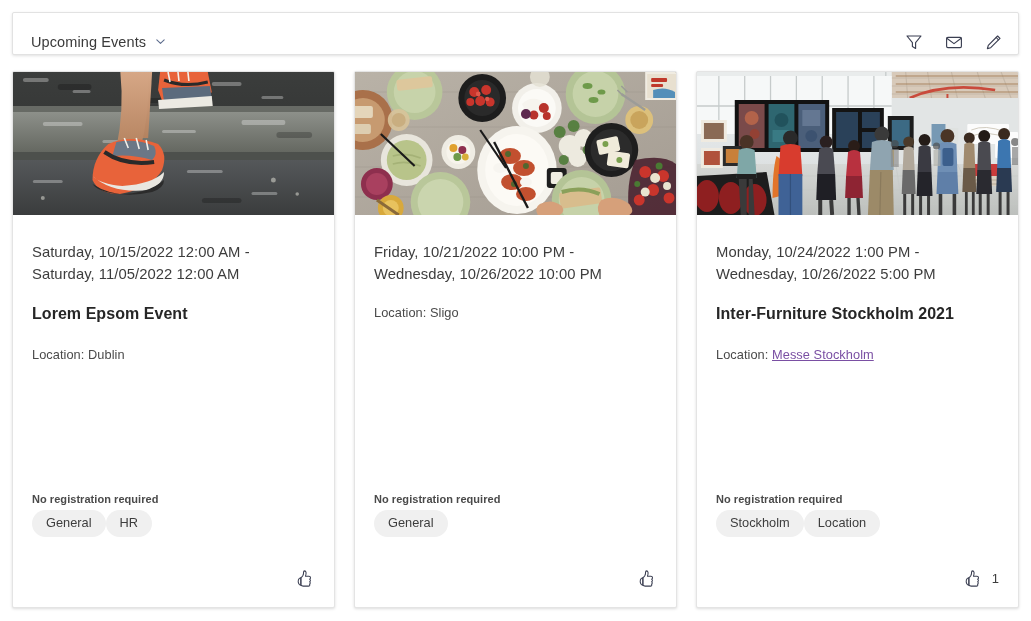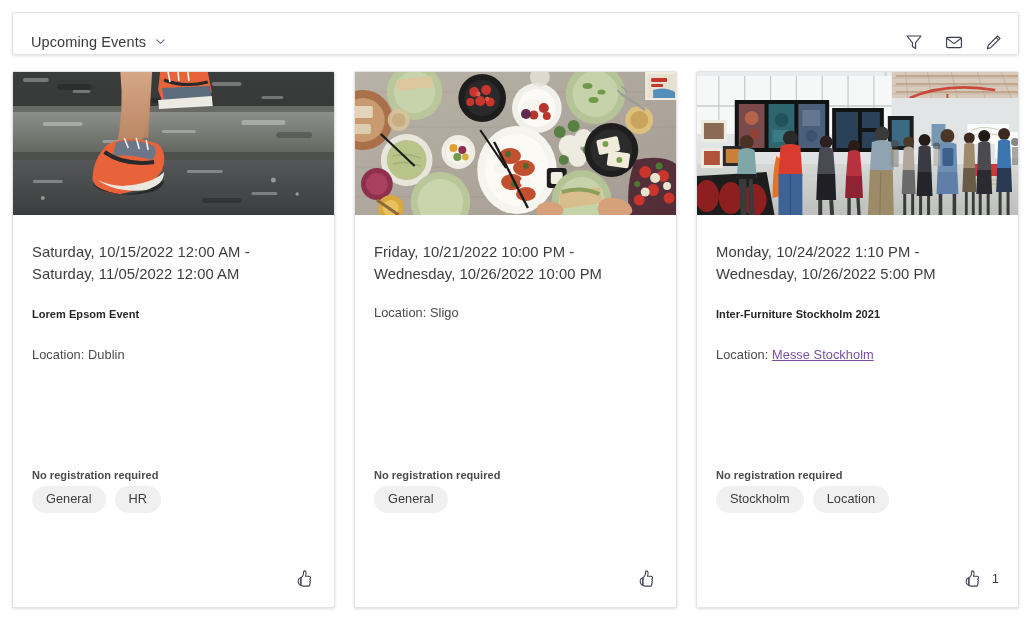--- a/index.html
+++ b/index.html
@@ -112,21 +112,21 @@
 
   .event-date {
     font-size: 14.8px;
     line-height: 22px;
     color: #3d3d3d;
     margin-bottom: 19px;
     letter-spacing: 0.05px;
   }
 
   .event-title {
-    font-size: 11px;
+    font-size: 16px;
     font-weight: bold;
     color: #262626;
     line-height: 20px;
     margin-bottom: 22px;
     letter-spacing: 0.05px;
   }
 
   .event-location {
     font-size: 12.8px;
     color: #4a4a4a;
@@ -144,22 +144,22 @@
   .registration {
     font-size: 11px;
     color: #4a4a4a;
     margin-bottom: 5px;
     letter-spacing: 0.05px;
     font-weight: bold;
   }
 
   .tags {
     display: flex;
-    gap: 9px;
-    margin-bottom: 36px;
+    gap: 0;
+    margin-bottom: 12px;
   }
 
   .tag {
     background: #f0f0f0;
     border-radius: 14px;
     padding: 5px 14px 6px 14px;
     font-size: 12.8px;
     color: #3d3d3d;
     line-height: 16px;
     white-space: nowrap;
@@ -699,21 +699,21 @@
             <circle cx="199" cy="72" r="4" fill="#4a4a4a"></circle>
               <rect x="195" y="77" width="8" height="18" fill="#8a8a8a"></rect>
             <circle cx="241" cy="74" r="3.6" fill="#4a4a4a"></circle>
               <rect x="238" y="78" width="7" height="16" fill="#b0b0a8"></rect>
             <circle cx="320" cy="70" r="4" fill="#4a4a4a"></circle>
               <rect x="317" y="75" width="7" height="18" fill="#7a7a7a"></rect>
           </g>
         </svg>
       </div>
       <div class="card-body">
-        <div class="event-date">Monday, 10/24/2022 1:10 PM - Wednesday, 10/26/2022 5:00 PM</div>
+        <div class="event-date">Monday, 10/24/2022 1:00 PM - Wednesday, 10/26/2022 5:00 PM</div>
         <div class="event-title">Inter-Furniture Stockholm 2021</div>
         <div class="event-location">
           <span>Location:</span>
           <a href="#">Messe Stockholm</a>
         </div>
         <div class="spacer"></div>
         <div class="registration">No registration required</div>
         <div class="tags">
           <span class="tag">Stockholm</span>
           <span class="tag">Location</span>

